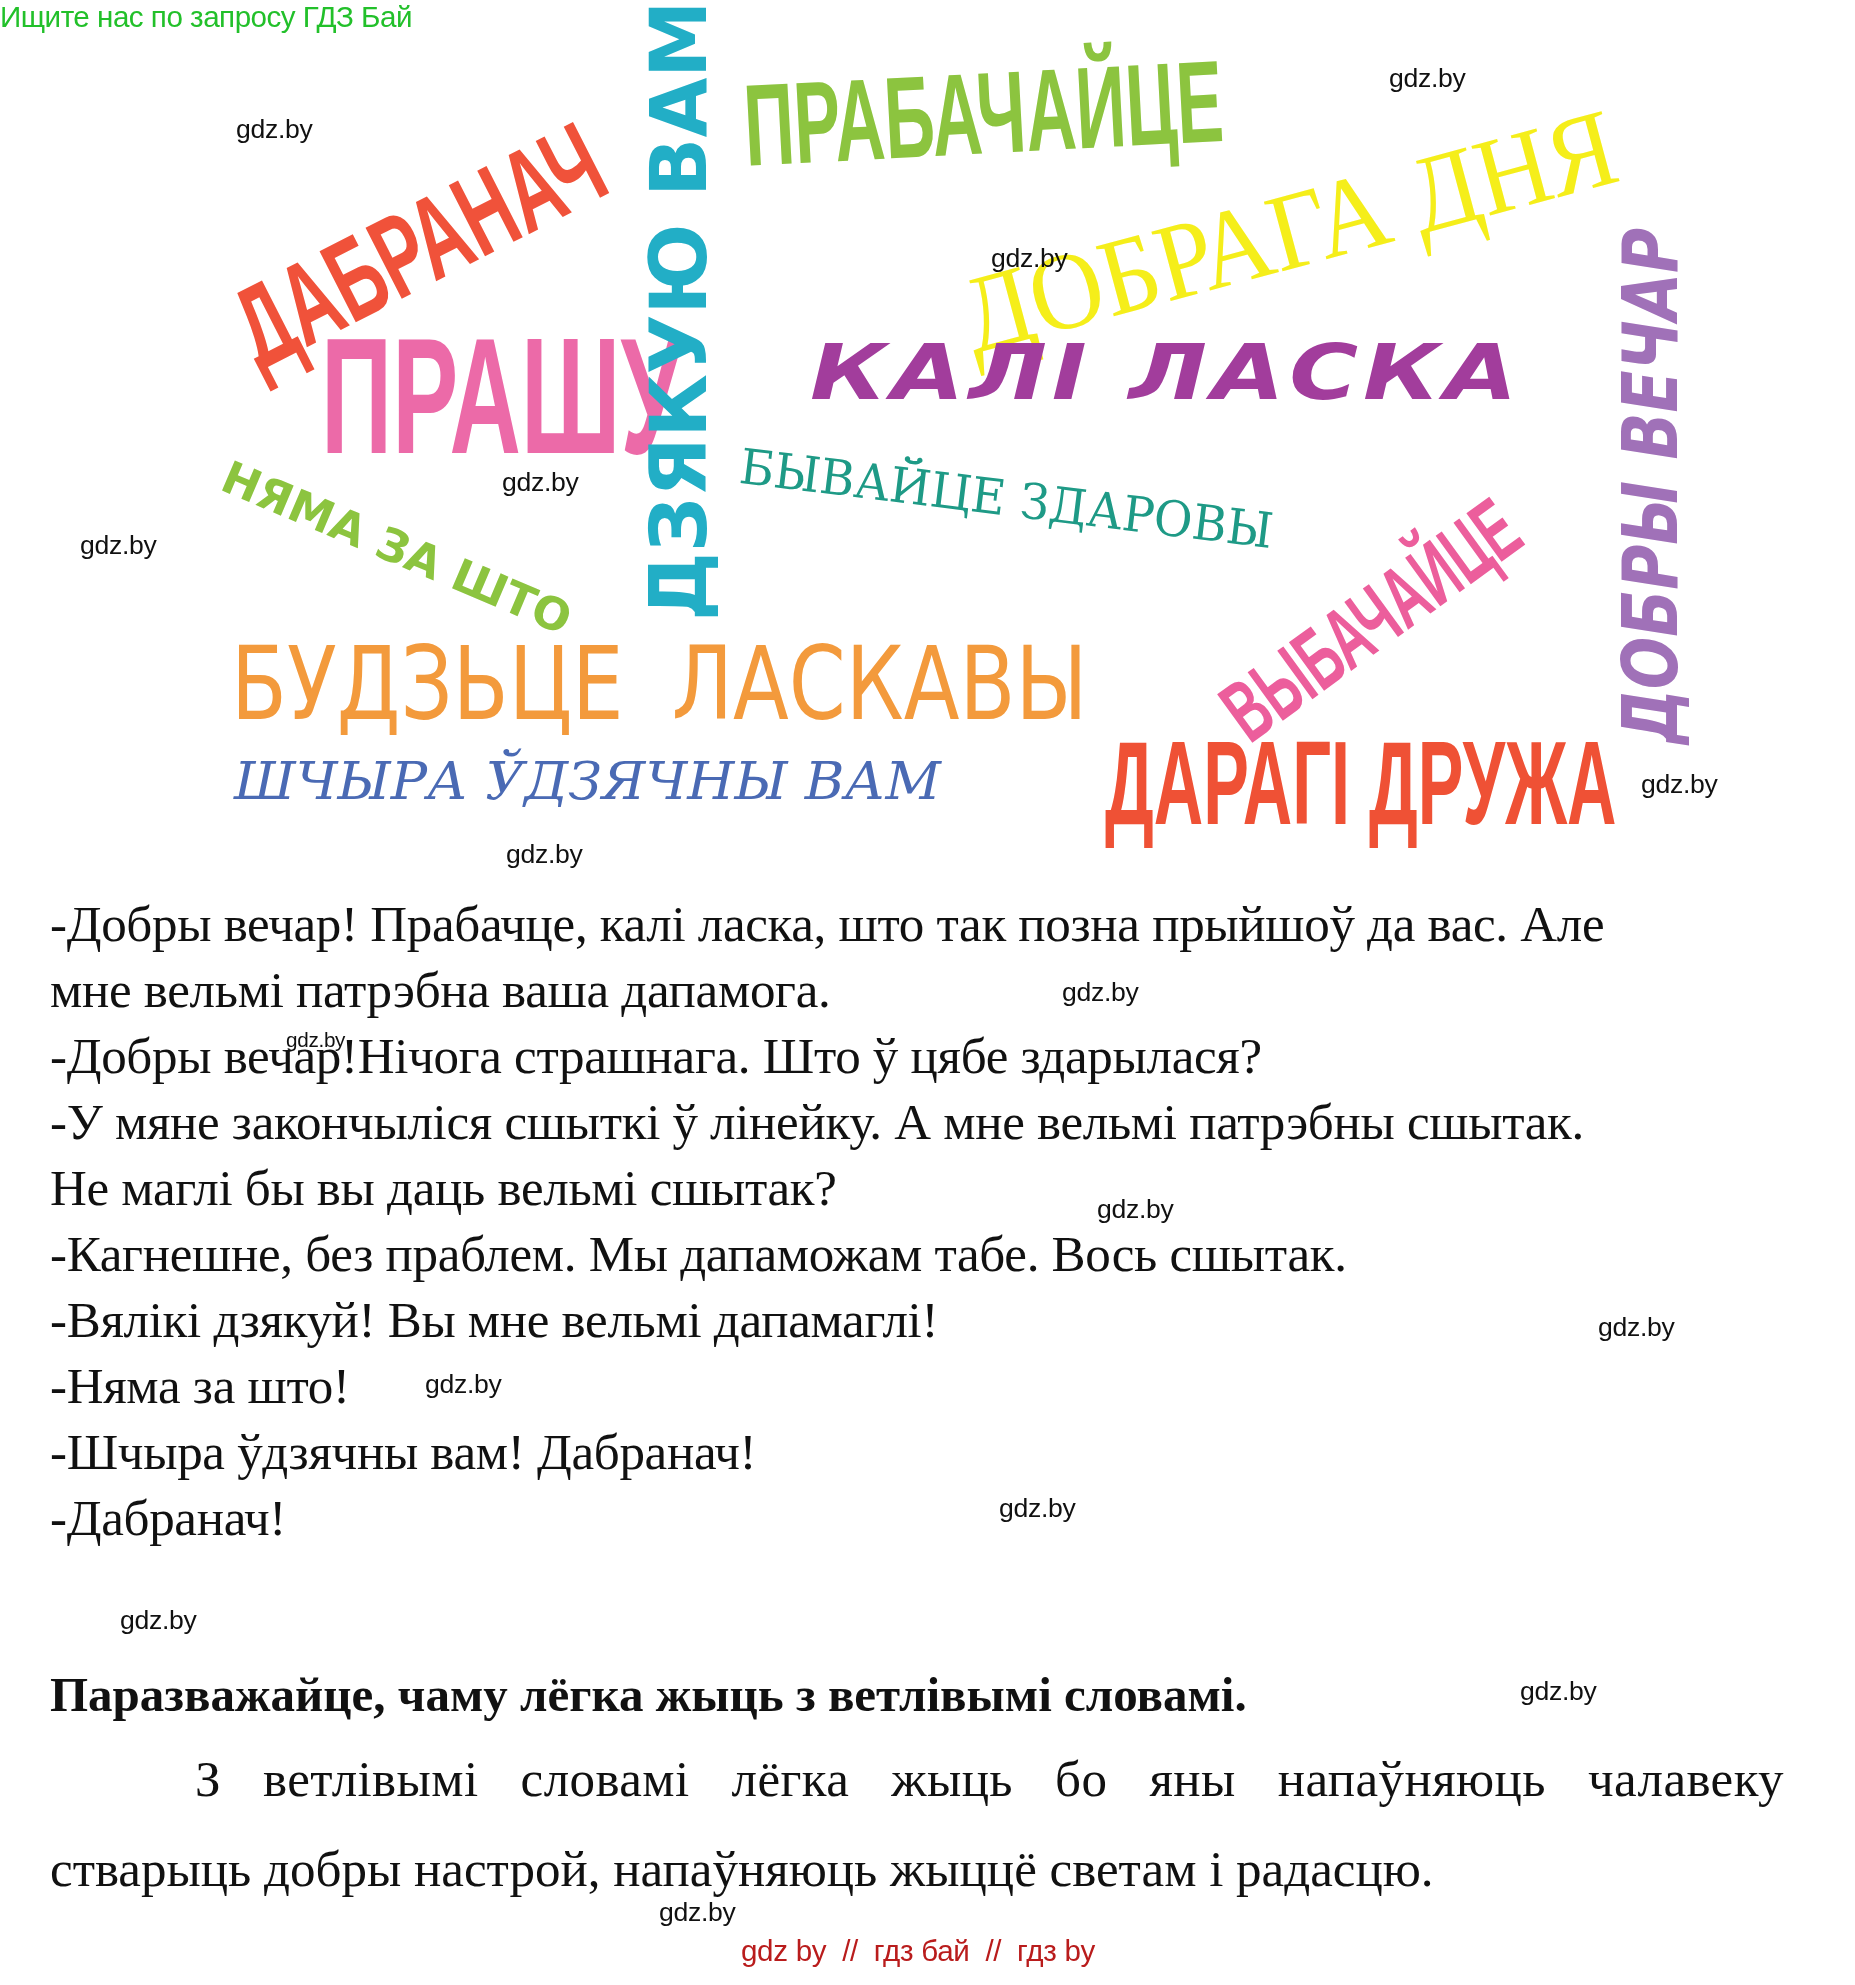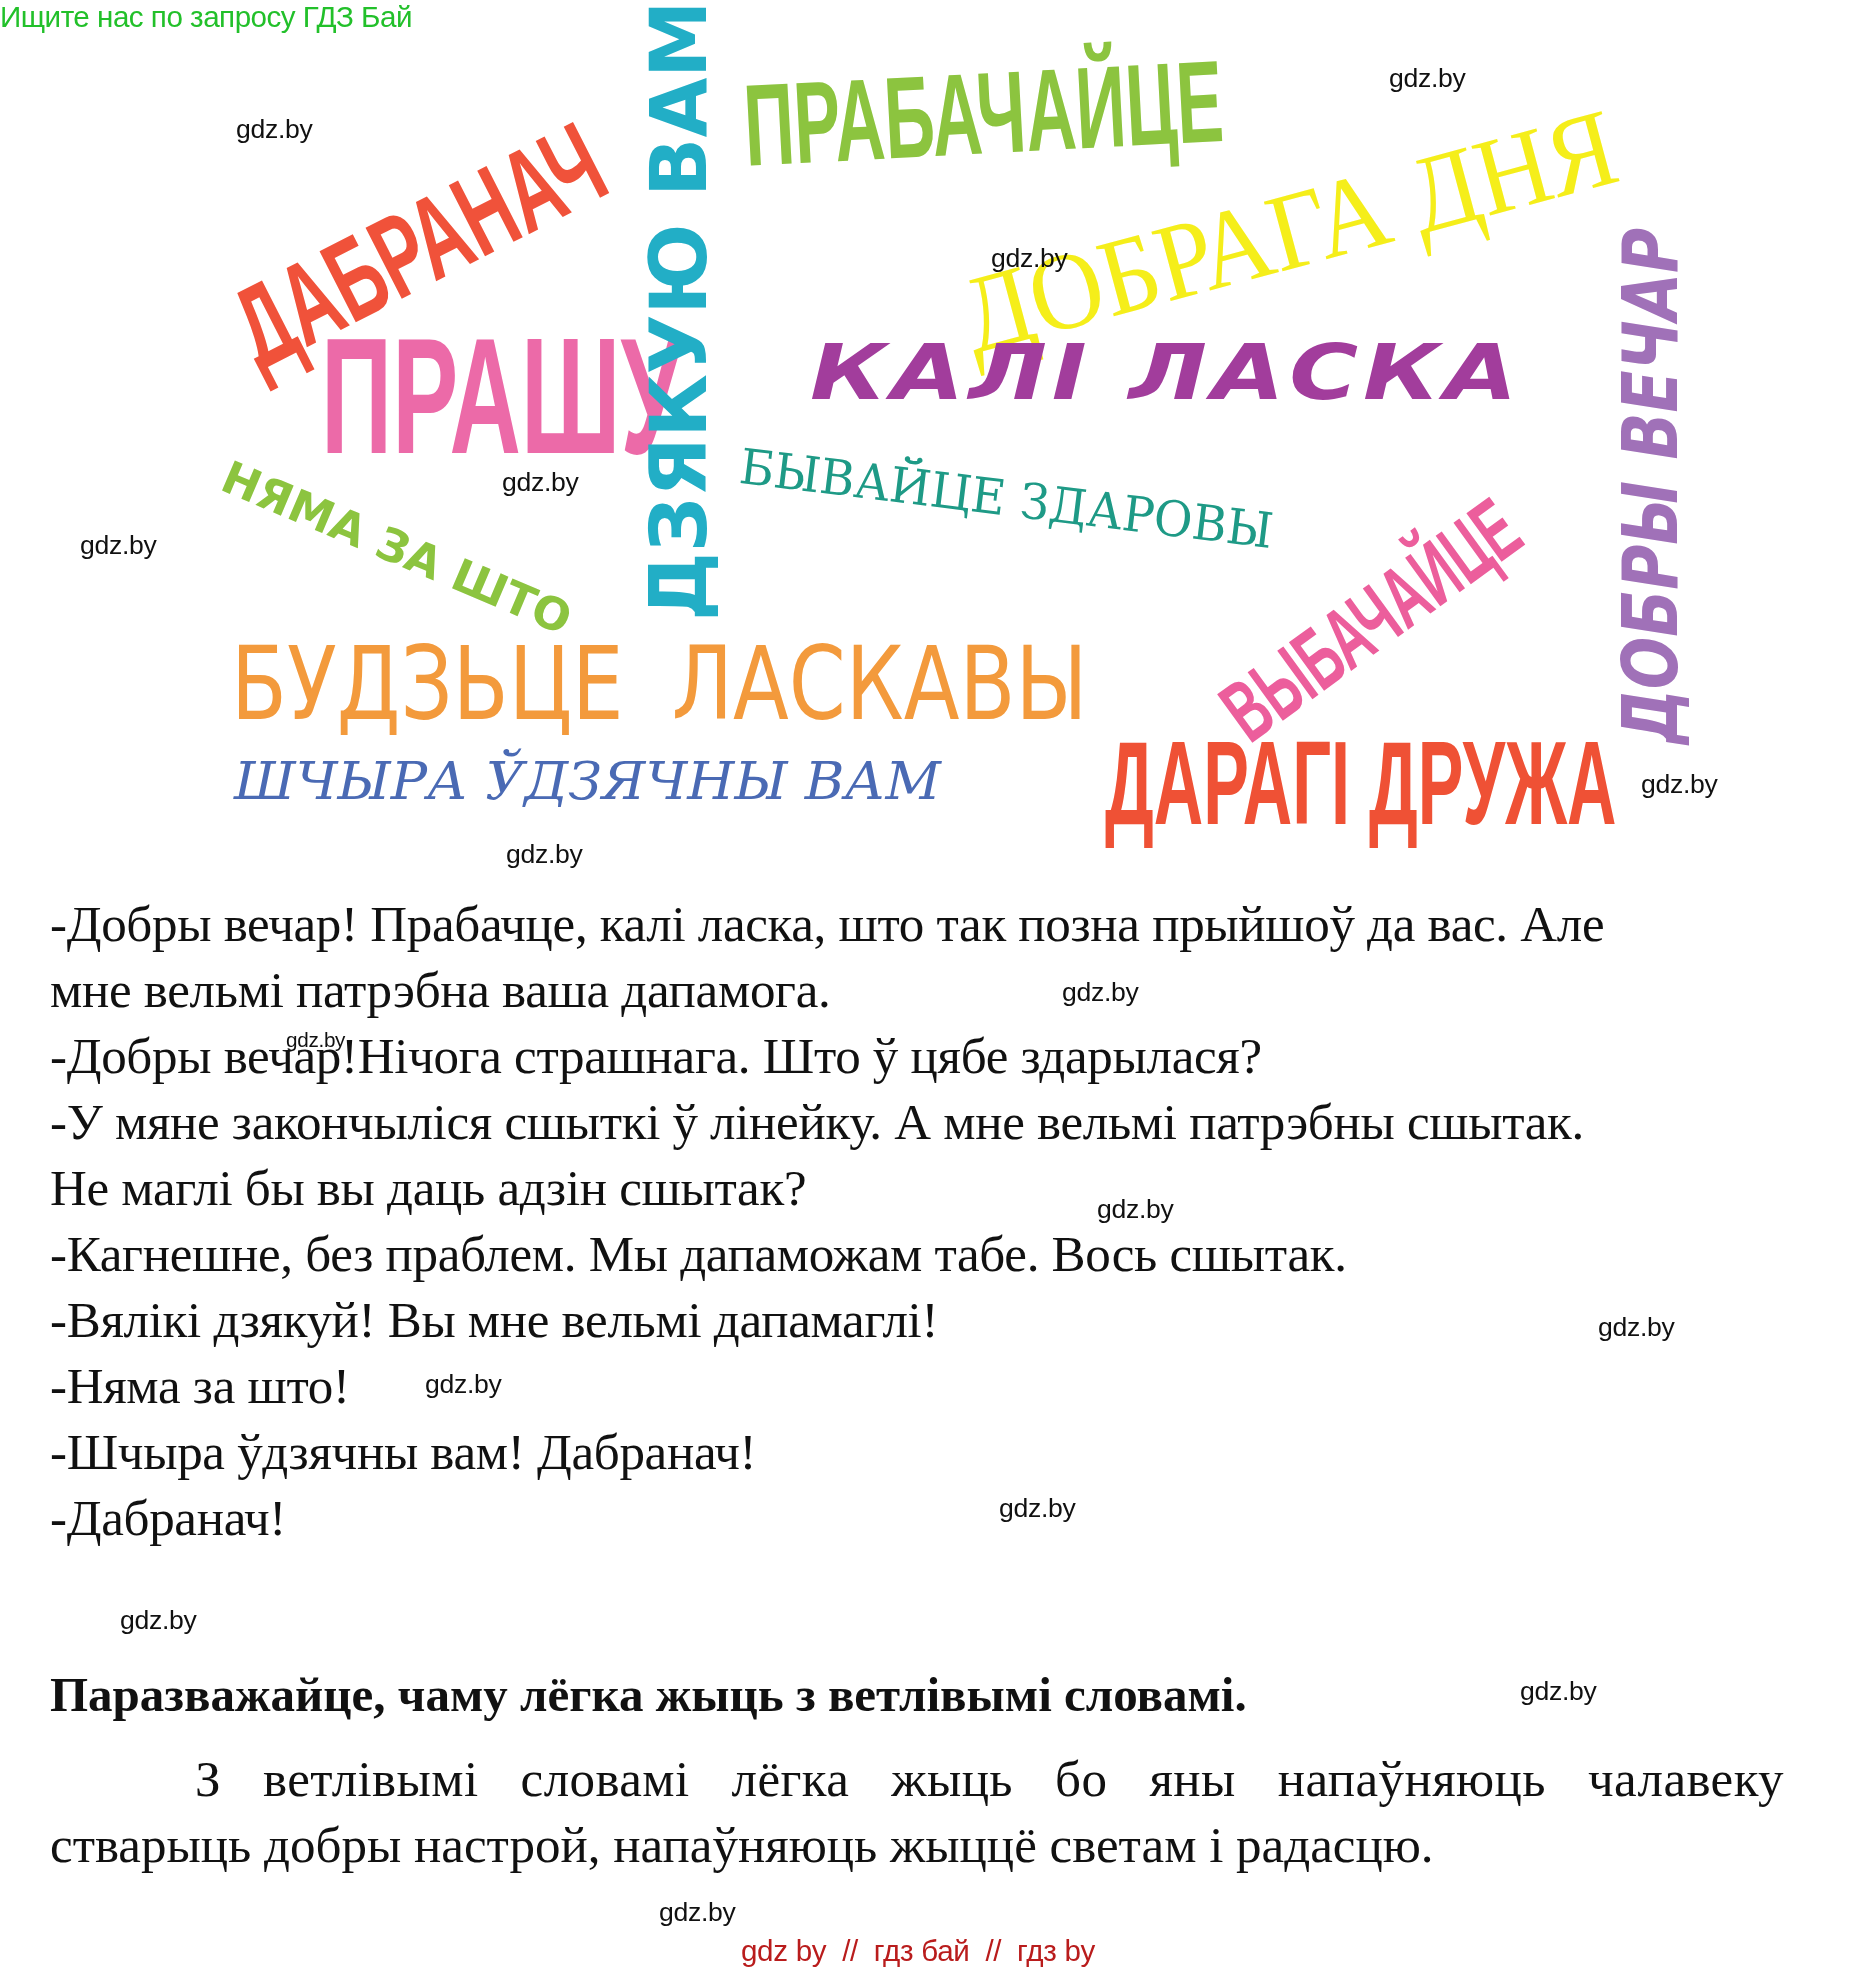--- a/index.html
+++ b/index.html
@@ -31,21 +31,21 @@
   .dialog .line { display: block; white-space: nowrap; letter-spacing: -0.3px; }
   .question {
     left: 50px; top: 1614px;
     font-family: "Liberation Serif", serif; font-weight: bold; font-size: 49px; line-height: 65px; color: #111; margin-top: 48px;
   }
   .answer {
     left: 50px; top: 1746px; width: 1734px;
     font-family: "Liberation Serif", serif; font-size: 51px; line-height: 66px; color: #111;
   }
   .answer .l1 { display: block; padding-left: 145px; text-align: justify; text-align-last: justify; letter-spacing: 0.4px; }
-  .answer .l2 { display: block; white-space: nowrap; }
+  .answer .l2 { display: block; white-space: nowrap; margin-top: 24px; }
 </style>
 </head>
 <body>
 
 <div class="abs header-link">
   <span style="color:#22c02a;">Ищите нас по запросу ГДЗ Бай</span>
 </div>
 
 <div class="abs cloud">
 
@@ -91,21 +91,21 @@
 <div class="abs wm" style="left:999px; top:1481px;">gdz.by</div>
 <div class="abs wm" style="left:120px; top:1593px;">gdz.by</div>
 <div class="abs wm" style="left:1520px; top:1664px;">gdz.by</div>
 <div class="abs wm" style="left:659px; top:1885px;">gdz.by</div>
 
 <div class="abs dialog">
   <span class="line">-Добры вечар! Прабачце, калі ласка, што так позна прыйшоў да вас. Але</span>
   <span class="line">мне вельмі патрэбна ваша дапамога.</span>
   <span class="line">-Добры вечар!Нічога страшнага. Што ў цябе здарылася?</span>
   <span class="line">-У мяне закончыліся сшыткі ў лінейку. А мне вельмі патрэбны сшытак.</span>
-  <span class="line">Не маглі бы вы даць адзін сшытак?</span>
+  <span class="line">Не маглі бы вы даць вельмі сшытак?</span>
   <span class="line">-Кагнешне, без праблем. Мы дапаможам табе. Вось сшытак.</span>
   <span class="line">-Вялікі дзякуй! Вы мне вельмі дапамаглі!</span>
   <span class="line">-Няма за што!</span>
   <span class="line">-Шчыра ўдзячны вам! Дабранач!</span>
   <span class="line">-Дабранач!</span>
 </div>
 
 <div class="abs question">Паразважайце, чаму лёгка жыць з ветлівымі словамі.</div>
 
 <div class="abs answer">

